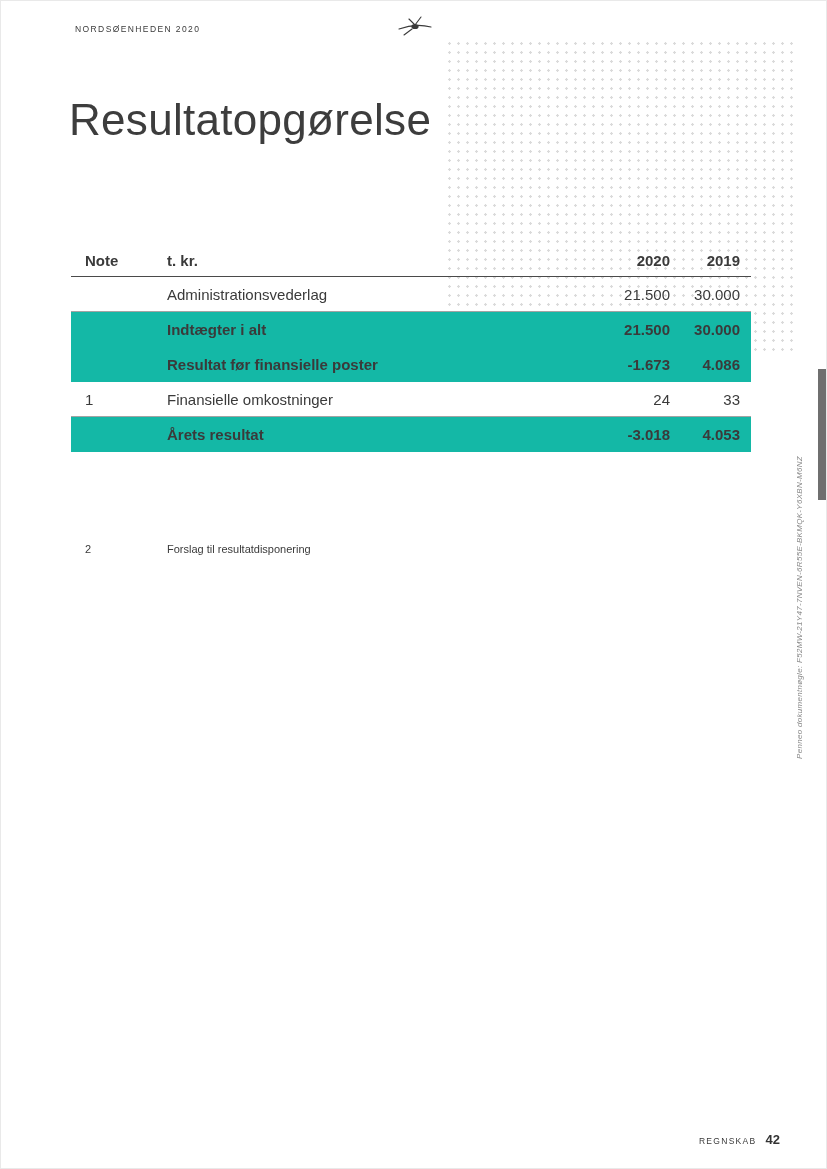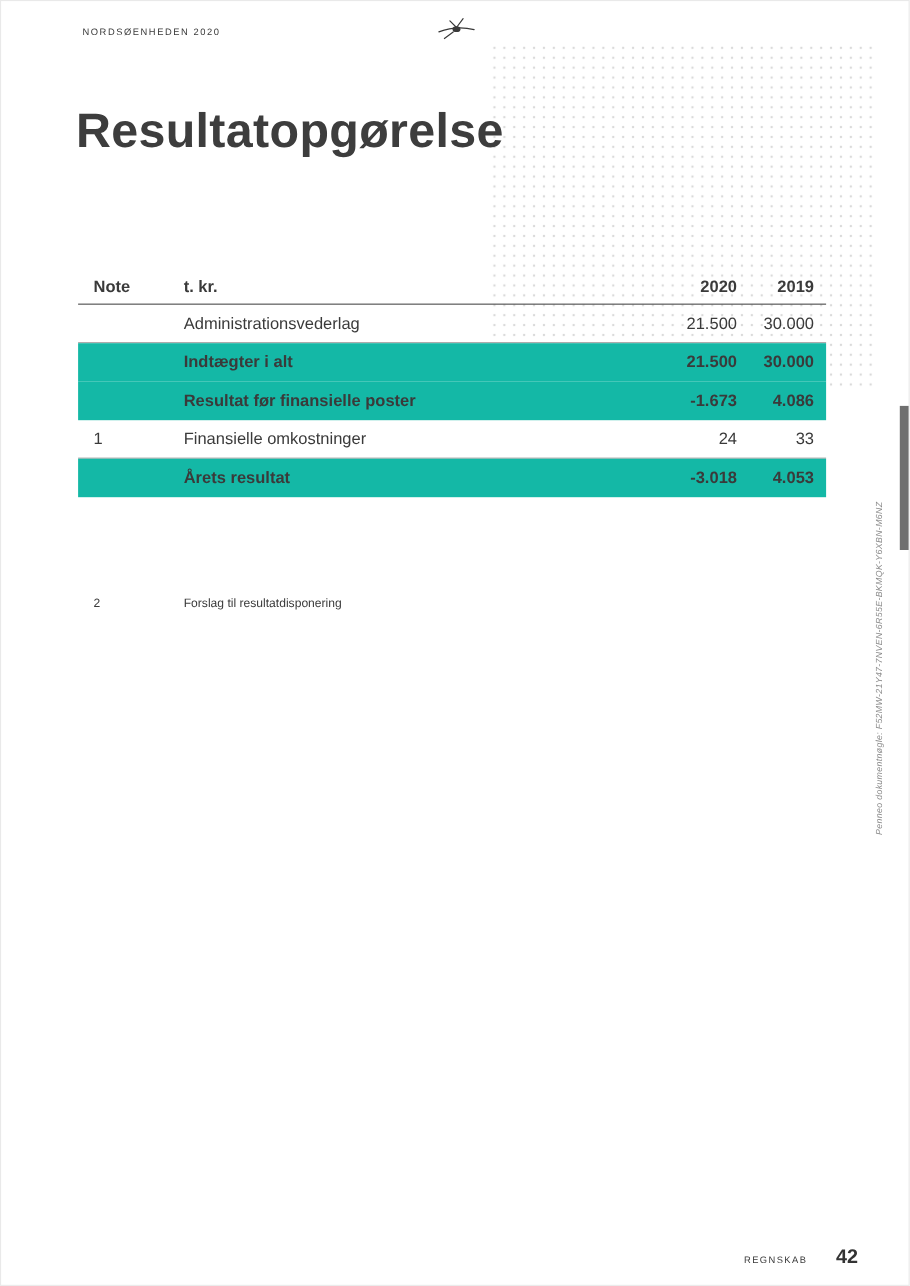--- a/index.html
+++ b/index.html
@@ -38,21 +38,21 @@
     width: 351px;
     height: 316px;
     background-image: radial-gradient(circle, #dadada 1.1px, transparent 1.45px);
     background-size: 9px 9px;
   }
   .title {
     position: absolute;
     left: 68px;
     top: 94px;
     font-size: 44px;
-    font-weight: 700;
+    font-weight: 400;
     letter-spacing: 0.3px;
     color: #3d3d3d;
   }
   .fin-table {
     position: absolute;
     left: 70px;
     top: 250px;
     width: 680px;
     font-size: 15px;
   }
@@ -110,29 +110,29 @@
     width: 10px;
     height: 131px;
     background: #6f6f6f;
   }
   .footer {
     position: absolute;
     right: 46px;
     top: 1131px;
     display: flex;
     align-items: baseline;
-    gap: 26px;
+    gap: 9px;
   }
   .footer-section {
     font-size: 8.5px;
     letter-spacing: 1.3px;
     color: #3a3a3a;
   }
   .footer-page {
-    font-size: 18px;
+    font-size: 13px;
     font-weight: bold;
     color: #333333;
   }
 </style>
 </head>
 <body>
 
 <div class="page">
 
   <div class="doc-header-label">NORDSØENHEDEN 2020</div>

